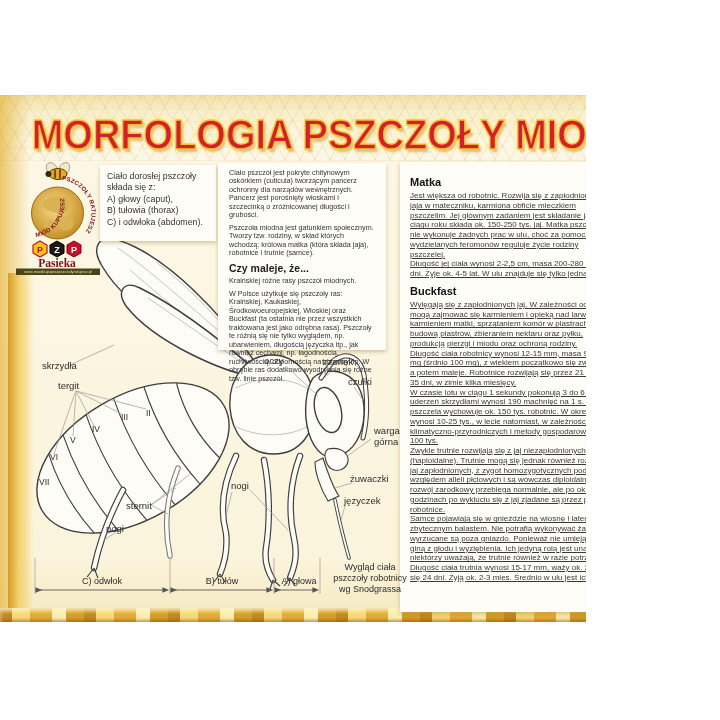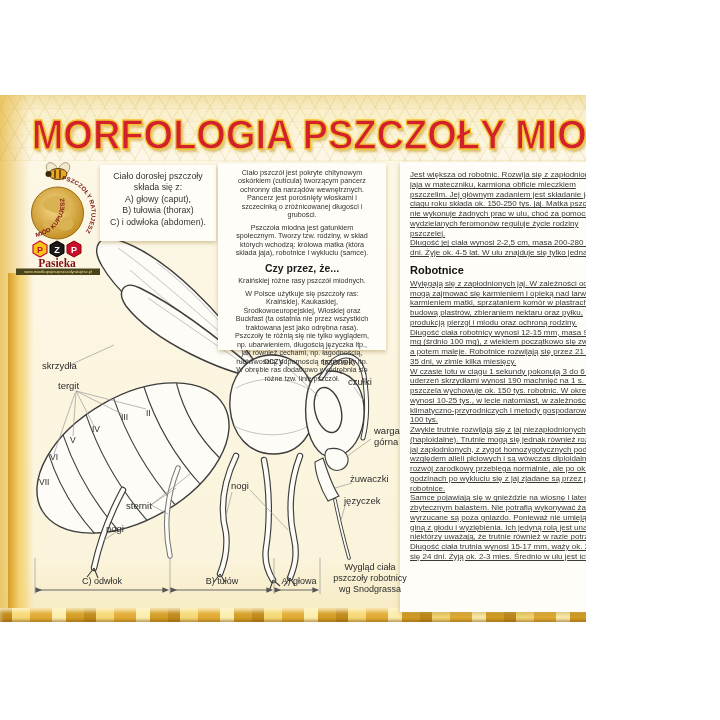--- a/index.html
+++ b/index.html
@@ -19,24 +19,24 @@
   .edge-right{position:absolute;top:56px;bottom:12px;left:701px;width:15px;border-radius:2px;
       background:linear-gradient(180deg,#E9B642,#F9E08C 12%,#C8911E 26%,#F3CF6A 42%,#D9A52C 58%,#FAE493 74%,#CE9720 88%,#F2CE66);}
   .edge-left{position:absolute;top:178px;bottom:12px;left:8px;width:26px;
       background:linear-gradient(90deg,#D89E24 0,#F4D476 45%,rgba(251,244,220,0) 100%);}
   .title{position:absolute;top:16px;left:0;width:100%;text-align:center;margin:0;
       font-size:38px;font-weight:bold;letter-spacing:0px;color:#D2202C;
       transform:scaleY(1.12);transform-origin:top center;
       -webkit-text-stroke:1.2px #F2C230;
       text-shadow:0 0 7px #FFE98C, 2px 3px 2px rgba(170,120,10,.5);}
   .logo{position:absolute;left:16px;top:66px;width:84px;height:114px;}
-  .box{position:absolute;background:#FEFDF8;box-shadow:0 2px 4px rgba(140,100,10,.35);color:#333;z-index:4;box-sizing:border-box;text-align:center;}
+  .box{position:absolute;background:#FEFDF8;box-shadow:0 2px 4px rgba(140,100,10,.35);color:#333;z-index:4;box-sizing:border-box;}
   .box1{left:100px;top:70px;width:116px;height:76px;padding:6px 7px;font-size:8.8px;line-height:1.3;}
   .box1 p{margin:0;white-space:pre-line;}
-  .box2{left:218px;top:68px;width:168px;height:187px;padding:6px 17px;font-size:7.2px;line-height:1.18;}
+  .box2{left:218px;top:68px;width:168px;height:187px;padding:6px 11px;font-size:7.2px;line-height:1.18;}
   .box2 p{margin:0 0 4px;}
   .box2 h3{font-size:10.5px;margin:2px 0 3px;color:#1d1d1d;}
   .diagram{position:absolute;left:18px;top:133px;z-index:3;}
   .lbl{font-size:9.5px;fill:#2b2b2b;font-family:"Liberation Sans",sans-serif;}
   .rn{font-size:8.5px;fill:#2b2b2b;font-family:"Liberation Sans",sans-serif;}
   .cap{font-size:9px;fill:#2b2b2b;text-anchor:middle;font-family:"Liberation Sans",sans-serif;}
   .mlbl{font-size:9px;fill:#2b2b2b;text-anchor:middle;font-family:"Liberation Sans",sans-serif;}
   .body-o{fill:#FDFCF7;stroke:#3d3d3d;stroke-width:1.4;}
   .seg{fill:none;stroke:#3d3d3d;stroke-width:1.1;}
   .vein{stroke:#8a8a8a;stroke-width:.5;fill:none;}
@@ -113,22 +113,22 @@
 
     <div class="box box1">
       <p>Ciało dorosłej pszczoły składa się z:
 A) głowy (caput),
 B) tułowia (thorax)
 C) i odwłoka (abdomen).</p>
     </div>
 
     <div class="box box2">
       <p>Ciało pszczół jest pokryte chitynowym oskórkiem (cuticula) tworzącym pancerz ochronny dla narządów wewnętrznych. Pancerz jest porośnięty włoskami i szczecinką o zróżnicowanej długości i grubości.</p>
-      <p>Pszczoła miodna jest gatunkiem społecznym. Tworzy tzw. rodziny, w skład których wchodzą: królowa matka (która składa jaja), robotnice i wykluciu (samce).</p>
-      <h3>Czy przez, że...</h3>
+      <p>Pszczoła miodna jest gatunkiem społecznym. Tworzy tzw. rodziny, w skład których wchodzą: królowa matka (która składa jaja), robotnice i trutnie (samce).</p>
+      <h3>Czy maleje, że...</h3>
       <p>Kraińskiej różne rasy pszczół miodnych.</p>
       <p>W Polsce użytkuje się pszczoły ras: Kraińskiej, Kaukaskiej, Środkowoeuropejskiej, Włoskiej oraz Buckfast (ta ostatnia nie przez wszystkich traktowana jest jako odrębna rasa). Pszczoły te różnią się nie tylko wyglądem, np. ubarwieniem, długością języczka itp., jak również cechami, np. łagodnością, ruchliwością, odpornością na choroby itp. W obrębie ras dodatkowo wyodrębnia się różne tzw. linie pszczół.</p>
     </div>
 
     <svg class="diagram" width="395" height="390" viewBox="0 0 395 390">
       <defs>
         <marker id="ar" markerWidth="9" markerHeight="8" refX="4.5" refY="4" orient="auto">
           <path d="M0.5,1 L8,4 L0.5,7 Z" fill="#555"></path>
         </marker>
       </defs>
@@ -246,20 +246,21 @@
       <g>
         <text class="cap" x="352" y="342">Wygląd ciała</text>
         <text class="cap" x="352" y="353">pszczoły robotnicy</text>
         <text class="cap" x="352" y="364">wg Snodgrassa</text>
       </g>
     </svg>
 
     <div class="panel">
 
       <div class="sec">
+        <h3>Matka</h3>
         <div class="sec-body">
           <div class="photo">
             <svg width="66" height="50" viewBox="0 0 66 50">
               <defs>
                 <pattern id="comb" width="9" height="9" patternUnits="userSpaceOnUse">
                   <rect width="9" height="9" fill="#CEC0A0"></rect>
                   <rect x="1" y="1" width="7" height="7" fill="#BCAC8C"></rect>
                   <rect x="2.5" y="2.5" width="4" height="4" fill="#C6B696"></rect>
                 </pattern>
               </defs>
@@ -274,21 +275,21 @@
                 <path d="M24,30 l-4,8 M30,32 l-2,8 M18,29 l-6,7" stroke="#41200A" stroke-width="1"></path>
               </g>
             </svg>
           </div>
           <p>Jest większa od robotnic. Rozwija się z zapłodnionego jaja w mateczniku, karmiona obficie mleczkiem pszczelim. Jej głównym zadaniem jest składanie jaj. W ciągu roku składa ok. 150-250 tys. jaj. Matka pszczela nie wykonuje żadnych prac w ulu, choć za pomocą wydzielanych feromonów reguluje życie rodziny pszczelej.
 Długość jej ciała wynosi 2-2,5 cm, masa 200-280 mg. Rozwój królowej trwa 16 dni. Żyje ok. 4-5 lat. W ulu znajduje się tylko jedna matka.</p>
         </div>
       </div>
 
       <div class="sec">
-        <h3>Robotnice</h3>
+        <h3>Buckfast</h3>
         <div class="sec-body">
           <div class="photo">
             <svg width="66" height="56" viewBox="0 0 66 56">
               <rect width="66" height="56" fill="#E9E7E3"></rect>
               <ellipse cx="33" cy="46" rx="24" ry="6" fill="#D8D5CE"></ellipse>
               <g>
                 <ellipse cx="41" cy="30" rx="15" ry="8.5" fill="#8A5A1E" stroke="#2E1B08" stroke-width=".6" transform="rotate(14 41 30)"></ellipse>
                 <path d="M36,23 l-2,14 M42,23 l-1,15 M48,26 l-1,12" stroke="#2E1B08" stroke-width="1.8"></path>
                 <ellipse cx="24" cy="26" rx="8" ry="7.5" fill="#A97B2E" stroke="#2E1B08" stroke-width=".6"></ellipse>
                 <circle cx="14.5" cy="26" r="5" fill="#1E1206"></circle>

